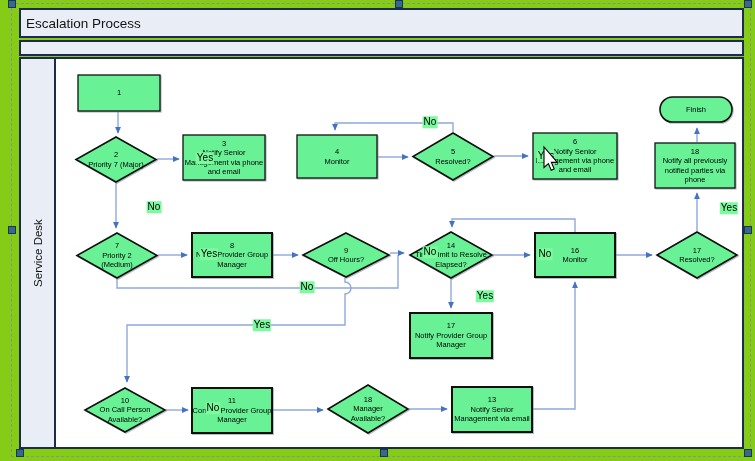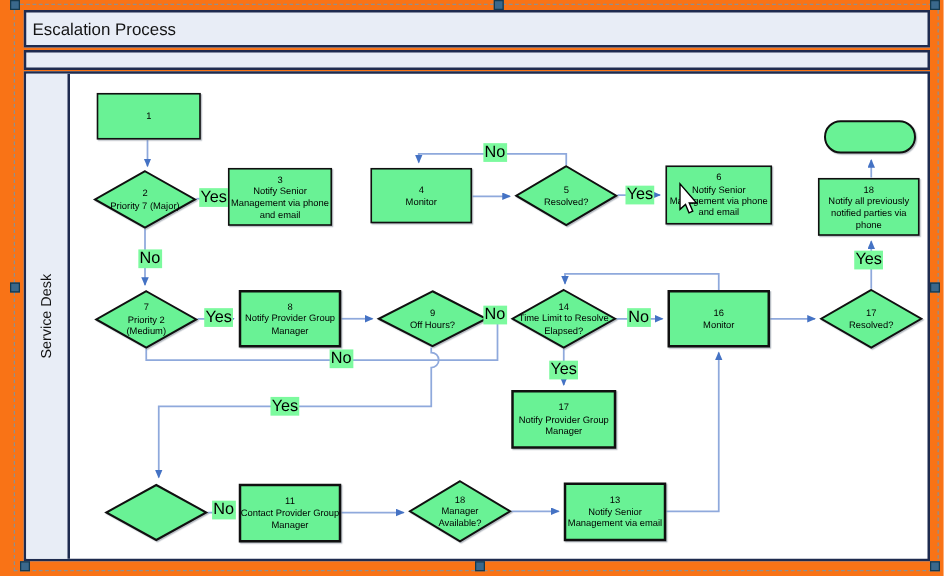--- a/index.html
+++ b/index.html
@@ -1,21 +1,21 @@
 <!DOCTYPE html>
 <html style="--shape-fill: #69F295; --shape-border: #101010; --label-bg: #7CFA9E; --connector: #8FA9DC; --arrowhead: #4472C4; --lane-fill: #E8EDF6; --frame-border: #1E2B4F; --canvas-bg: #FFFFFF; --text: #000000;"><head>
 <meta charset="utf-8">
 <style>
   :root{
     --shape-fill:#69F295; --shape-border:#101010; --label-bg:#7CFA9E;
     --connector:#8FA9DC; --arrowhead:#4472C4; --lane-fill:#E8EDF6;
     --frame-border:#1E2B4F; --canvas-bg:#FFFFFF; --text:#000000;
   }
   html,body{margin:0;padding:0;background:#fff;font-family:"Liberation Sans",sans-serif;}
-  .stage{position:relative;width:755px;height:461px;background:#f97316;overflow:hidden;}
+  .stage{position:relative;width:755px;height:461px;background:#84cc16;overflow:hidden;}
   .sel{position:absolute;left:11px;top:3px;width:738px;height:452px;border:1px dashed #8f8f8f;}
   .handle{position:absolute;width:6px;height:6px;background:#3A688C;border:1px solid #14394f;z-index:30;}
   .titlebar{position:absolute;left:19px;top:8px;width:725px;height:30px;background:var(--lane-fill);
     border:2px solid var(--frame-border);box-sizing:border-box;display:flex;align-items:center;
     padding-left:5px;font-size:13.5px;color:#141414;z-index:2;}
   .phasebar{position:absolute;left:19px;top:40px;width:725px;height:16px;background:var(--lane-fill);
     border:2px solid var(--frame-border);box-sizing:border-box;z-index:2;}
   .lane{position:absolute;left:19px;top:57px;width:725px;height:392px;background:var(--canvas-bg);
     border:2px solid var(--frame-border);box-sizing:border-box;z-index:1;}
   .lane-label{position:absolute;left:0;top:0;width:35px;height:100%;background:var(--lane-fill);
@@ -23,21 +23,21 @@
     align-items:center;justify-content:center;}
   .lane-label span{transform:rotate(-90deg);white-space:nowrap;font-size:11.5px;color:#141414;}
   svg.layer{position:absolute;left:0;top:0;z-index:5;}
   .shapes{filter:drop-shadow(1px 1.2px 0 rgba(125,134,148,0.55));}
   .shape{fill:var(--shape-fill);stroke:var(--shape-border);}
   .thin{stroke-width:1.3px;} .thick{stroke-width:2px;} .dia{stroke-width:1.6px;} .pill{stroke-width:1.6px;}
   .edge{stroke:var(--connector);stroke-width:1.4px;fill:none;}
   .node{position:absolute;display:flex;flex-direction:column;align-items:center;justify-content:center;
     text-align:center;font-size:7.5px;line-height:1.25;color:var(--text);z-index:10;}
   .edge-label{position:absolute;transform:translate(-50%,-50%);background:var(--label-bg);
-    font-size:13px;line-height:1.15;padding:0 1px;color:var(--text);z-index:12;white-space:nowrap;}
+    font-size:10px;line-height:1.15;padding:0 1px;color:var(--text);z-index:12;white-space:nowrap;margin-left:34px;}
   .cursor-layer{position:absolute;left:0;top:0;z-index:40;pointer-events:none;}
 </style>
 </head>
 <body>
 
 <div class="stage">
 
   <div class="sel"></div>
 
   <div class="titlebar">
@@ -121,20 +121,23 @@
     <span>Monitor</span>
   </div>
   <div class="node" style="left:413px;top:133px;width:80px;height:47px">
     <span>5</span>
     <span>Resolved?</span>
   </div>
   <div class="node" style="left:533px;top:133px;width:84px;height:46px">
     <span>6</span>
     <span>Notify Senior Management via phone and email</span>
   </div>
+  <div class="node" style="left:660px;top:97px;width:72px;height:25px">
+    <span>Finish</span>
+  </div>
   <div class="node" style="left:655px;top:143px;width:80px;height:45px">
     <span>18</span>
     <span>Notify all previously notified parties via phone</span>
   </div>
   <div class="node" style="left:657px;top:232px;width:80px;height:46px">
     <span>17</span>
     <span>Resolved?</span>
   </div>
   <div class="node" style="left:87px;top:233px;width:60px;height:45px">
     <span>7</span>
@@ -152,20 +155,24 @@
     <span>14</span>
     <span>Time Limit to Resolve Elapsed?</span>
   </div>
   <div class="node" style="left:535px;top:233px;width:80px;height:44px">
     <span>16</span>
     <span>Monitor</span>
   </div>
   <div class="node" style="left:410px;top:313px;width:82px;height:45px">
     <span>17</span>
     <span>Notify Provider Group Manager</span>
+  </div>
+  <div class="node" style="left:85px;top:388px;width:80px;height:44px">
+    <span>10</span>
+    <span>On Call Person Available?</span>
   </div>
   <div class="node" style="left:192px;top:388px;width:80px;height:45px">
     <span>11</span>
     <span>Contact Provider Group Manager</span>
   </div>
   <div class="node" style="left:336px;top:385px;width:64px;height:48px">
     <span>18</span>
     <span>Manager Available?</span>
   </div>
   <div class="node" style="left:452px;top:387px;width:80px;height:45px">

